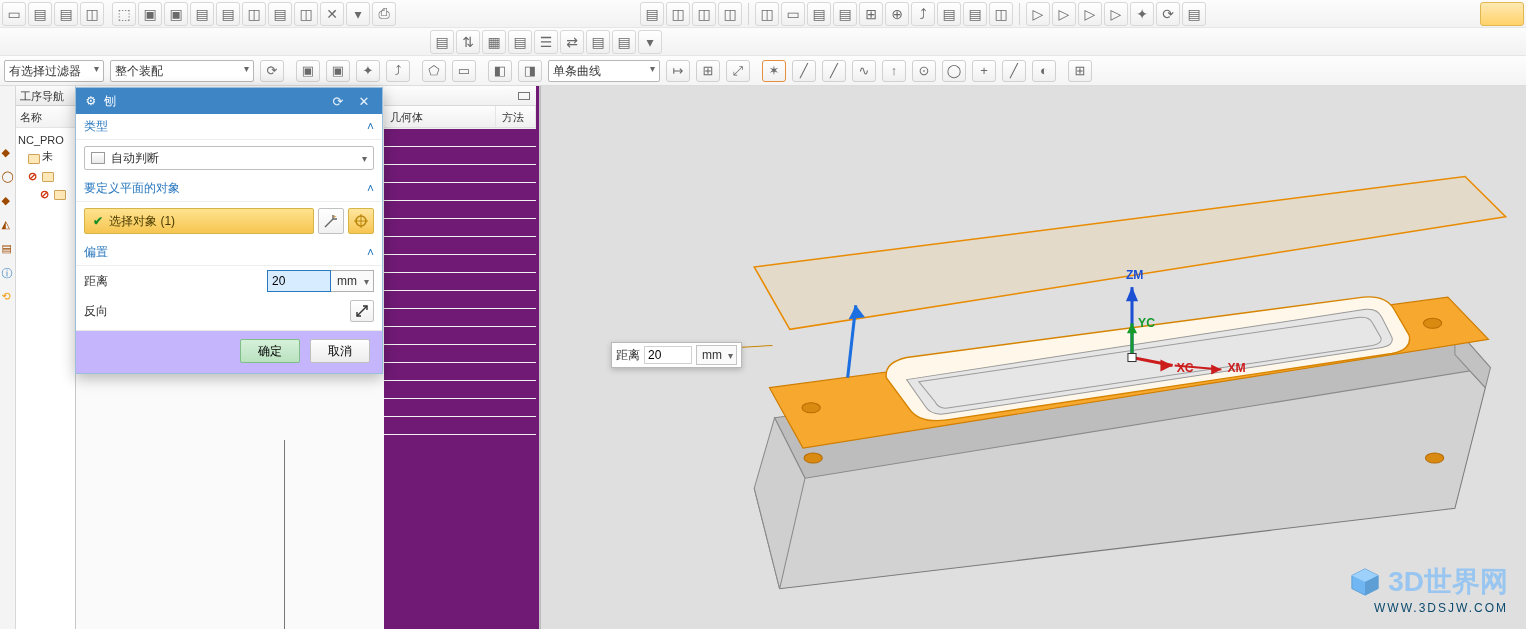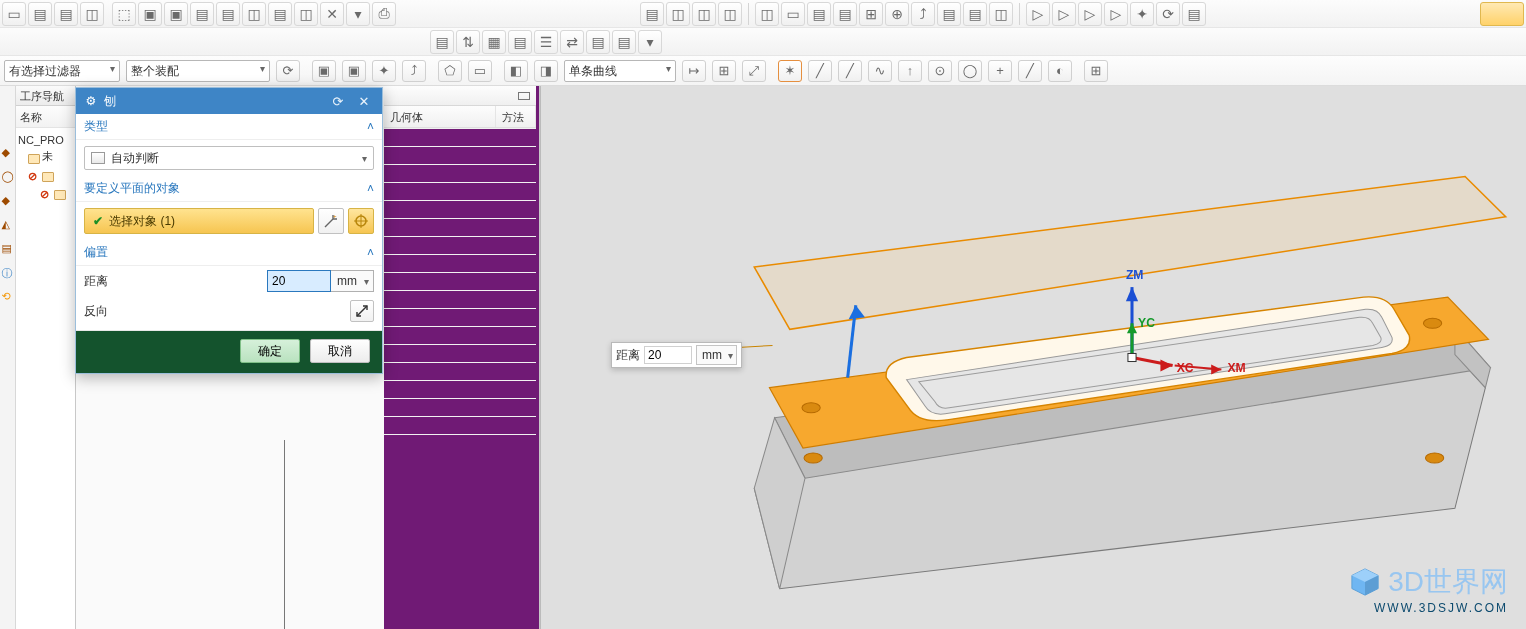--- a/index.html
+++ b/index.html
@@ -48,21 +48,21 @@
   .select-obj-btn .chk { color:#1a8f26; font-weight:bold; }
   .sq-btn { width:26px; height:26px; border:1px solid #c1c1c1; background:linear-gradient(#fff,#f1f1f1); border-radius:2px; display:flex; align-items:center; justify-content:center; font-size:13px; color:#666; }
   .sq-btn.target { border-color:#d7b446; background:linear-gradient(#ffe6a0,#f6c551); }
   .offset-row { display:flex; align-items:center; justify-content:space-between; padding:4px 8px; }
   .inline-input { display:flex; align-items:center; }
   .inline-input input { width:64px; height:22px; border:1px solid #2a78be; background:#d8ecff; padding:2px 4px; font-size:12px; }
   .unit-sel { height:22px; border:1px solid #b0b0b0; border-left:none; background:#fafafa; padding:2px 16px 2px 6px; font-size:12px; position:relative; display:flex; align-items:center; }
   .unit-sel::after { content:"▾"; position:absolute; right:4px; color:#666; font-size:10px; }
   .reverse-row { display:flex; align-items:center; justify-content:space-between; padding:4px 8px 8px 8px; }
   .rev-btn { width:24px; height:22px; border:1px solid #c1c1c1; background:linear-gradient(#fff,#f1f1f1); border-radius:2px; display:flex; align-items:center; justify-content:center; font-size:12px; }
-  .dlg-footer { display:flex; justify-content:flex-end; gap:10px; padding:8px 12px 10px; border-top:1px solid #e8e8e8; background:#14532d; }
+  .dlg-footer { display:flex; justify-content:flex-end; gap:10px; padding:8px 12px 10px; border-top:1px solid #e8e8e8; background:#c4b5fd; }
   .dlg-footer button { min-width:60px; height:24px; border:1px solid #bfbfbf; background:linear-gradient(#fefefe,#ececec); border-radius:2px; font-size:12px; cursor:pointer; }
   .dlg-footer button.primary { background:linear-gradient(#d6f0da,#b9e2bf); border-color:#7fbf87; }
 
   
   .mid-nav { width:155px; border-right:3px solid #701a75; background:#701a75; }
   .mid-nav .hdr { height:20px; display:flex; align-items:center; justify-content:flex-end; padding:0 6px; background:linear-gradient(#fdfdfd,#f0f0f0); border-bottom:1px solid #d8d8d8; }
   .mid-nav .hdr .sq { width:12px; height:8px; border:1px solid #777; }
   .mid-nav .cols { display:flex; height:22px; background:linear-gradient(#fdfdfd,#f0f0f0); border-bottom:1px solid #dedede; }
   .mid-nav .cols > div { flex:1; padding:4px 6px; border-right:1px solid #e5e5e5; font-size:11px; }
   .mid-nav .blank-rows { border-top:1px solid #f0f0f0; }
@@ -75,21 +75,21 @@
   .vp-svg { position:absolute; inset:0; width:100%; height:100%; }
   .triad text { font-family: Arial; font-size:12px; font-weight:bold; }
 
   
   .vp-input { position:absolute; left:620px; top:315px; height:26px; background:#fff; border:1px solid #b9b9b9; box-shadow:0 2px 6px rgba(0,0,0,.2); display:flex; align-items:center; padding:0 4px; gap:4px; }
   .vp-input input { width:48px; height:18px; border:1px solid #d0d0d0; padding:1px 3px; font-size:12px; }
   .vp-unit { height:20px; border:1px solid #c4c4c4; background:#fafafa; padding:1px 14px 1px 5px; font-size:12px; position:relative; display:flex; align-items:center; }
   .vp-unit::after { content:"▾"; position:absolute; right:3px; color:#666; font-size:10px; }
 
   .watermark { position:absolute; right:18px; bottom:14px; text-align:right; color:#98c6f0; pointer-events:none; }
-  .watermark .big { font-size:28px; font-weight:400; display:flex; align-items:center; gap:8px; justify-content:center; }
+  .watermark .big { font-size:28px; font-weight:700; display:flex; align-items:center; gap:8px; justify-content:center; }
   .watermark .cube { width:30px; height:30px; }
   .watermark .small { font-size:12px; letter-spacing:2px; color:#0c4a6e; }
 
 </style>
 </head>
 <body>
 
 <div class="toolbar-row">
   <span class="tbtn">▭</span>
   <span class="tbtn">▤</span>
@@ -141,21 +141,21 @@
   <span class="tbtn">▦</span>
   <span class="tbtn">▤</span>
   <span class="tbtn">☰</span>
   <span class="tbtn">⇄</span>
   <span class="tbtn">▤</span>
   <span class="tbtn">▤</span>
   <span class="tbtn">▾</span>
 </div>
 
 <div class="filter-row">
-  <div class="fake-select" style="width:116px"><span>有选择过滤器</span></div>
+  <div class="fake-select" style="width:100px"><span>有选择过滤器</span></div>
   <div class="fake-select" style="width:144px"><span>整个装配</span></div>
   <span class="tbtn">⟳</span>
   <span class="sep"></span>
   <span class="tbtn">▣</span>
   <span class="tbtn">▣</span>
   <span class="tbtn">✦</span>
   <span class="tbtn">⤴</span>
   <span class="sep"></span>
   <span class="tbtn">⬠</span>
   <span class="tbtn">▭</span>

